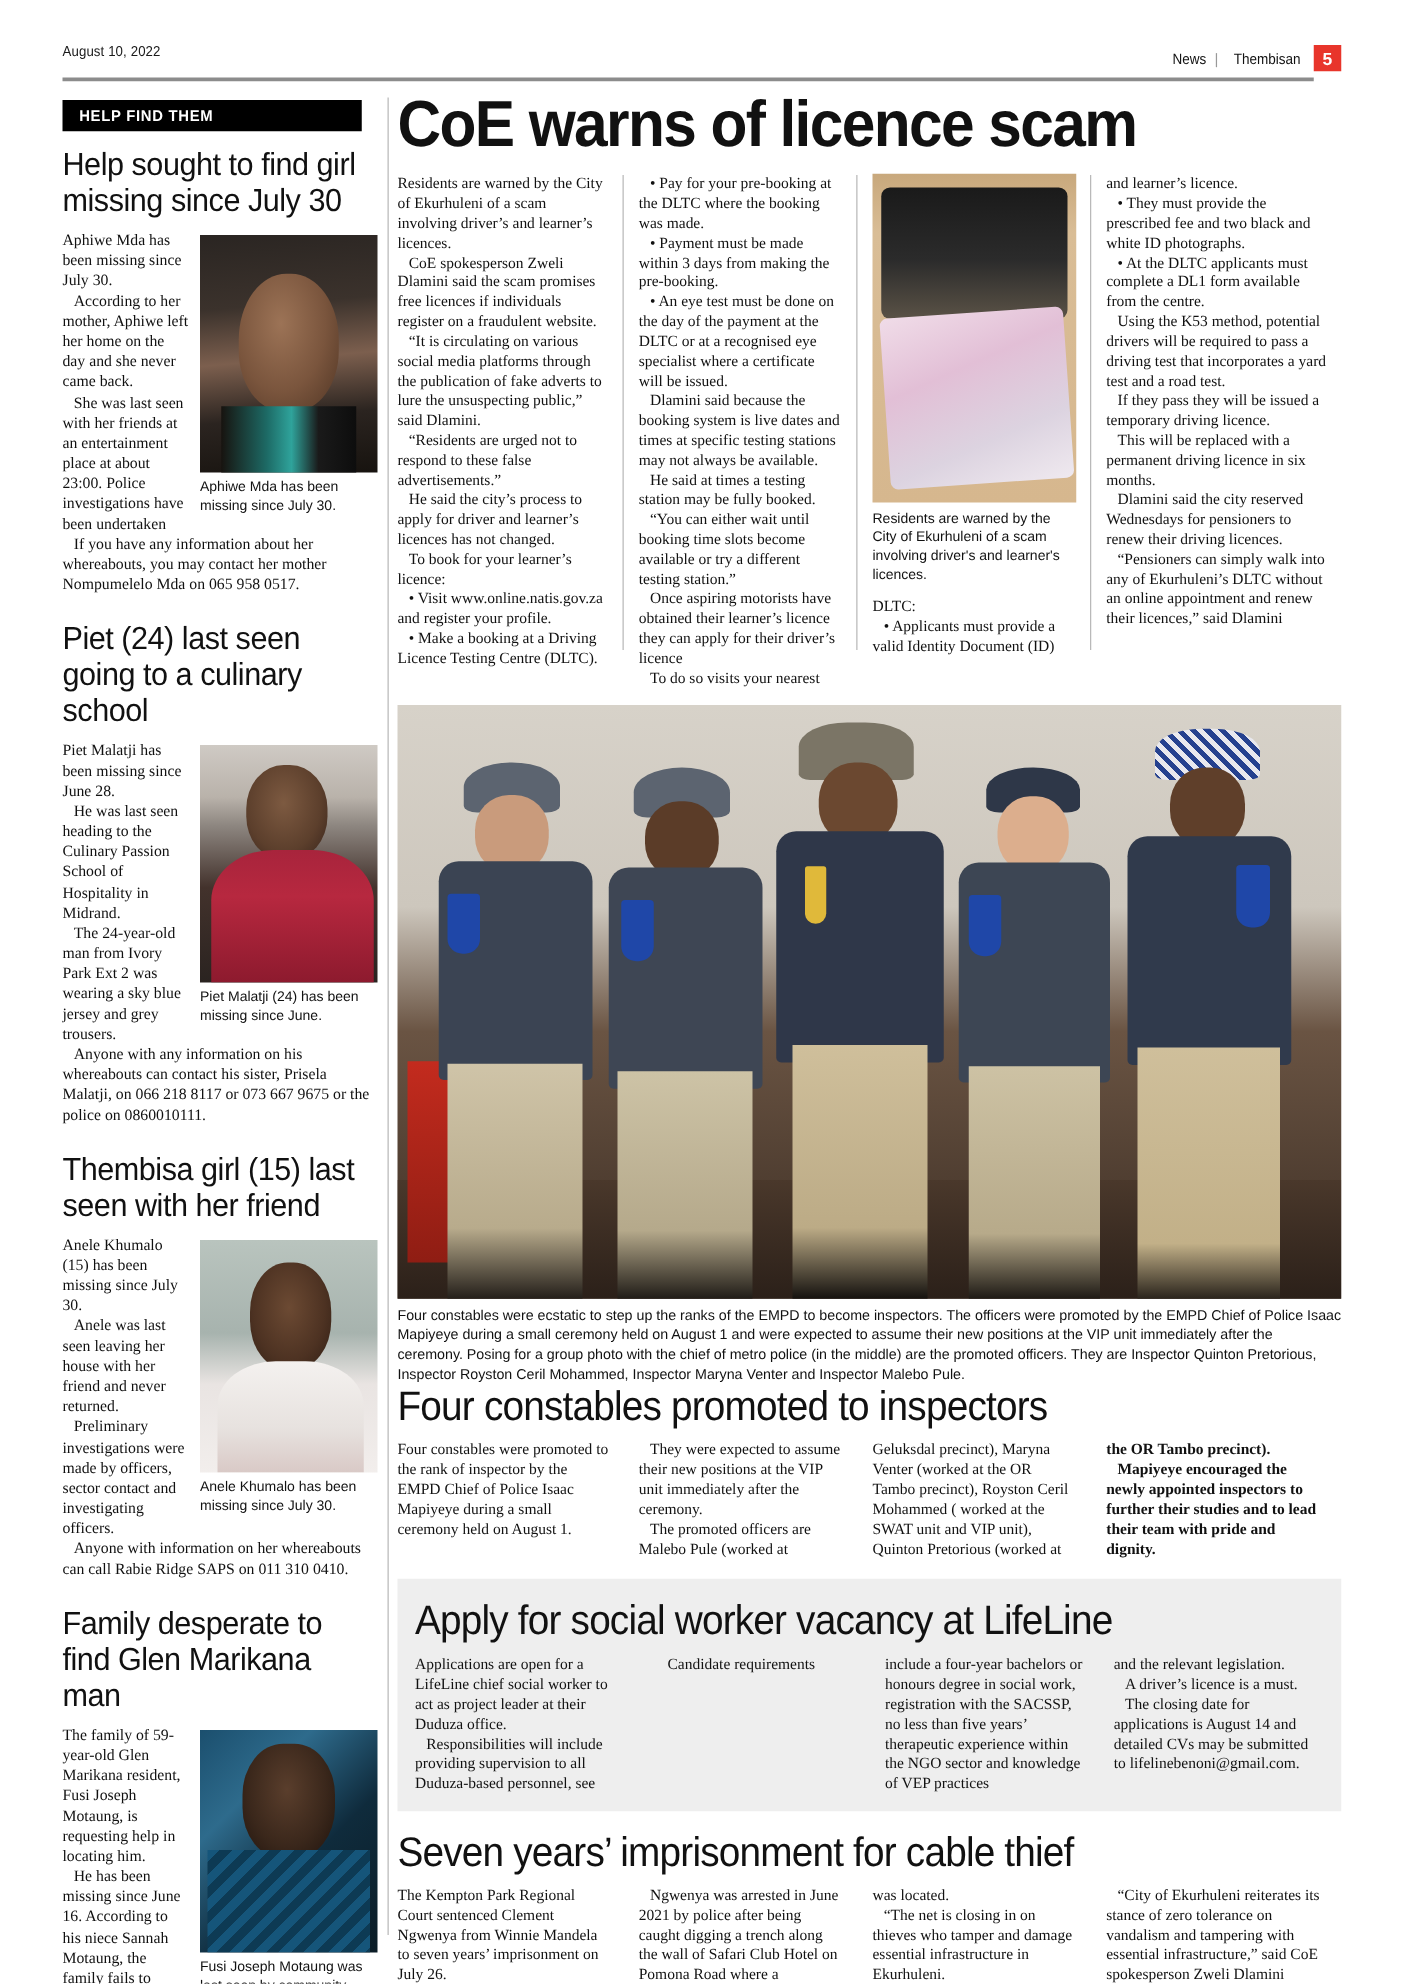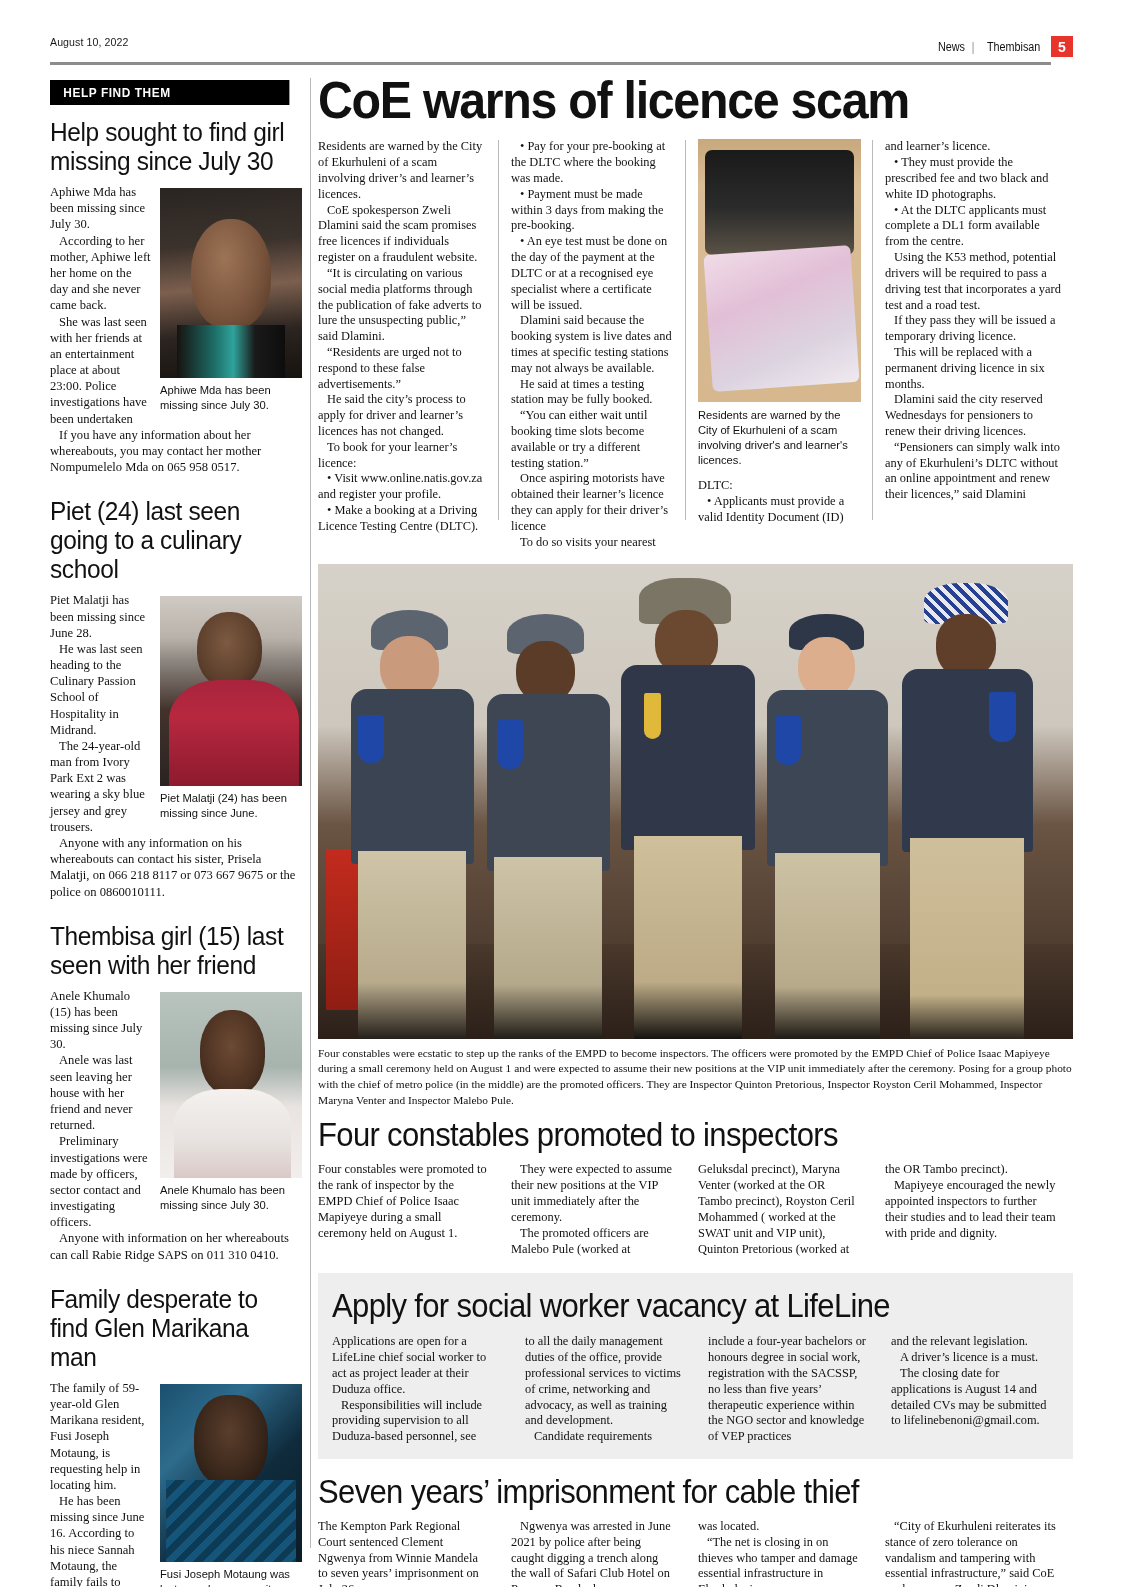--- a/index.html
+++ b/index.html
@@ -78,21 +78,21 @@
   .col { font-size:12.4px; line-height:1.275; color:#111; }
   .col p { text-indent:9px; }
   .col p.noind { text-indent:0; }
 
   .sec-head {
     font-family:"Liberation Sans", sans-serif; font-weight:normal;
     font-size:33px; line-height:1.0; color:#111; letter-spacing:-0.7px;
     transform:scaleX(0.94); transform-origin:left top; white-space:nowrap;
   }
   .cap-wide {
-    font-family:Liberation Serif, serif; font-size:11.4px; line-height:1.38;
+    font-family:Liberation Sans, sans-serif; font-size:11.4px; line-height:1.38;
     color:#111;
   }
   .grey-box { background:#eeeeee; padding:16px 14px 14px 14px; }
 
   
   .ph-aphiwe { background:linear-gradient(175deg,#2a2522 0%,#3b322c 30%,#7c5f4e 52%,#2b2420 75%,#17130f 100%); }
   .ph-aphiwe::before{content:"";position:absolute;left:22%;top:16%;width:56%;height:58%;border-radius:48% 48% 44% 44%;background:radial-gradient(ellipse at 42% 36%,#9c7356 0%,#7a553d 55%,#503524 100%);}
   .ph-aphiwe::after{content:"";position:absolute;left:12%;top:72%;width:76%;height:30%;background:linear-gradient(90deg,#17130f 0%,#1d6b66 34%,#2fa39b 52%,#1a1a1a 72%,#0d0d0d 100%);}
   .ph-piet { background:linear-gradient(180deg,#cfcac4 0%,#b9b2aa 22%,#8d8680 34%,#43322c 60%,#2a2320 100%); }
   .ph-piet::before{content:"";position:absolute;left:26%;top:8%;width:46%;height:40%;border-radius:46%;background:radial-gradient(ellipse at 46% 40%,#7d5a41 0%,#5c3f2c 60%,#35221a 100%);}
@@ -291,49 +291,48 @@
           <div class="o-head" style="left:27%; top:7%; width:44%; height:14%; background:#5f3f2a;"></div>
           <div class="o-torso" style="left:2%; top:19%; width:96%; height:40%; background:#303a4c;"></div>
           <div class="badge-patch" style="left:66%; top:24%; width:20%; height:11%;"></div>
           <div class="o-legs" style="left:8%; top:56%; width:84%; height:44%; background:linear-gradient(180deg,#cfbf9b 0%,#c2b088 78%,#2a241c 100%);"></div>
         </div>
       </div>
     </div>
 
     <div class="cap-wide" style="margin-top:7px;">Four constables were ecstatic to step up the ranks of the EMPD to become inspectors. The officers were promoted by the EMPD Chief of Police Isaac Mapiyeye during a small ceremony held on August 1 and were expected to assume their new positions at the VIP unit immediately after the ceremony. Posing for a group photo with the chief of metro police (in the middle) are the promoted officers. They are Inspector Quinton Pretorious, Inspector Royston Ceril Mohammed, Inspector Maryna Venter and Inspector Malebo Pule.</div>
 
-    <div style="margin-top:10px;">
+    <div style="">
       <div class="sec-head">Four constables promoted to inspectors</div>
       <div class="cols4" style="margin-top:11px;">
         <div class="col" style="width:181px; padding-right:12px;">
           <p class="noind">Four constables were promoted to the rank of inspector by the EMPD Chief of Police Isaac Mapiyeye during a small ceremony held on August 1.</p>
         </div>
         <div class="col" style="width:187px; padding:0 12px;">
           <p>They were expected to assume their new positions at the VIP unit immediately after the ceremony.</p>
           <p>The promoted officers are Malebo Pule (worked at</p>
         </div>
         <div class="col" style="width:187px; padding:0 12px;">
           <p class="noind">Geluksdal precinct), Maryna Venter (worked at the OR Tambo precinct), Royston Ceril Mohammed ( worked at the SWAT unit and VIP unit), Quinton Pretorious (worked at</p>
         </div>
-        <div class="col" style="width:188px; padding-left:12px;">
+        <div class="col" style="width:188px; padding-left:12px;font-weight:bold;">
           <p class="noind">the OR Tambo precinct).</p>
           <p>Mapiyeye encouraged the newly appointed inspectors to further their studies and to lead their team with pride and dignity.</p>
         </div>
       </div>
     </div>
 
     <div class="grey-box" style="margin-top:16px;">
       <div class="sec-head">Apply for social worker vacancy at LifeLine</div>
       <div class="cols4" style="margin-top:12px;">
         <div class="col" style="width:181px; padding-right:12px;">
           <p class="noind">Applications are open for a LifeLine chief social worker to act as project leader at their Duduza office.</p>
           <p>Responsibilities will include providing supervision to all Duduza-based personnel, see</p>
         </div>
         <div class="col" style="width:183px; padding:0 12px;">
-          <p class="noind">to all the daily management duties of the office, provide professional services to victims of crime, networking and advocacy, as well as training and development.</p>
           <p>Candidate requirements</p>
         </div>
         <div class="col" style="width:183px; padding:0 12px;">
           <p class="noind">include a four-year bachelors or honours degree in social work, registration with the SACSSP, no less than five years’ therapeutic experience within the NGO sector and knowledge of VEP practices</p>
         </div>
         <div class="col" style="width:180px; padding-left:12px;">
           <p class="noind">and the relevant legislation.</p>
           <p>A driver’s licence is a must.</p>
           <p>The closing date for applications is August 14 and detailed CVs may be submitted to lifelinebenoni@gmail.com.</p>
         </div>

